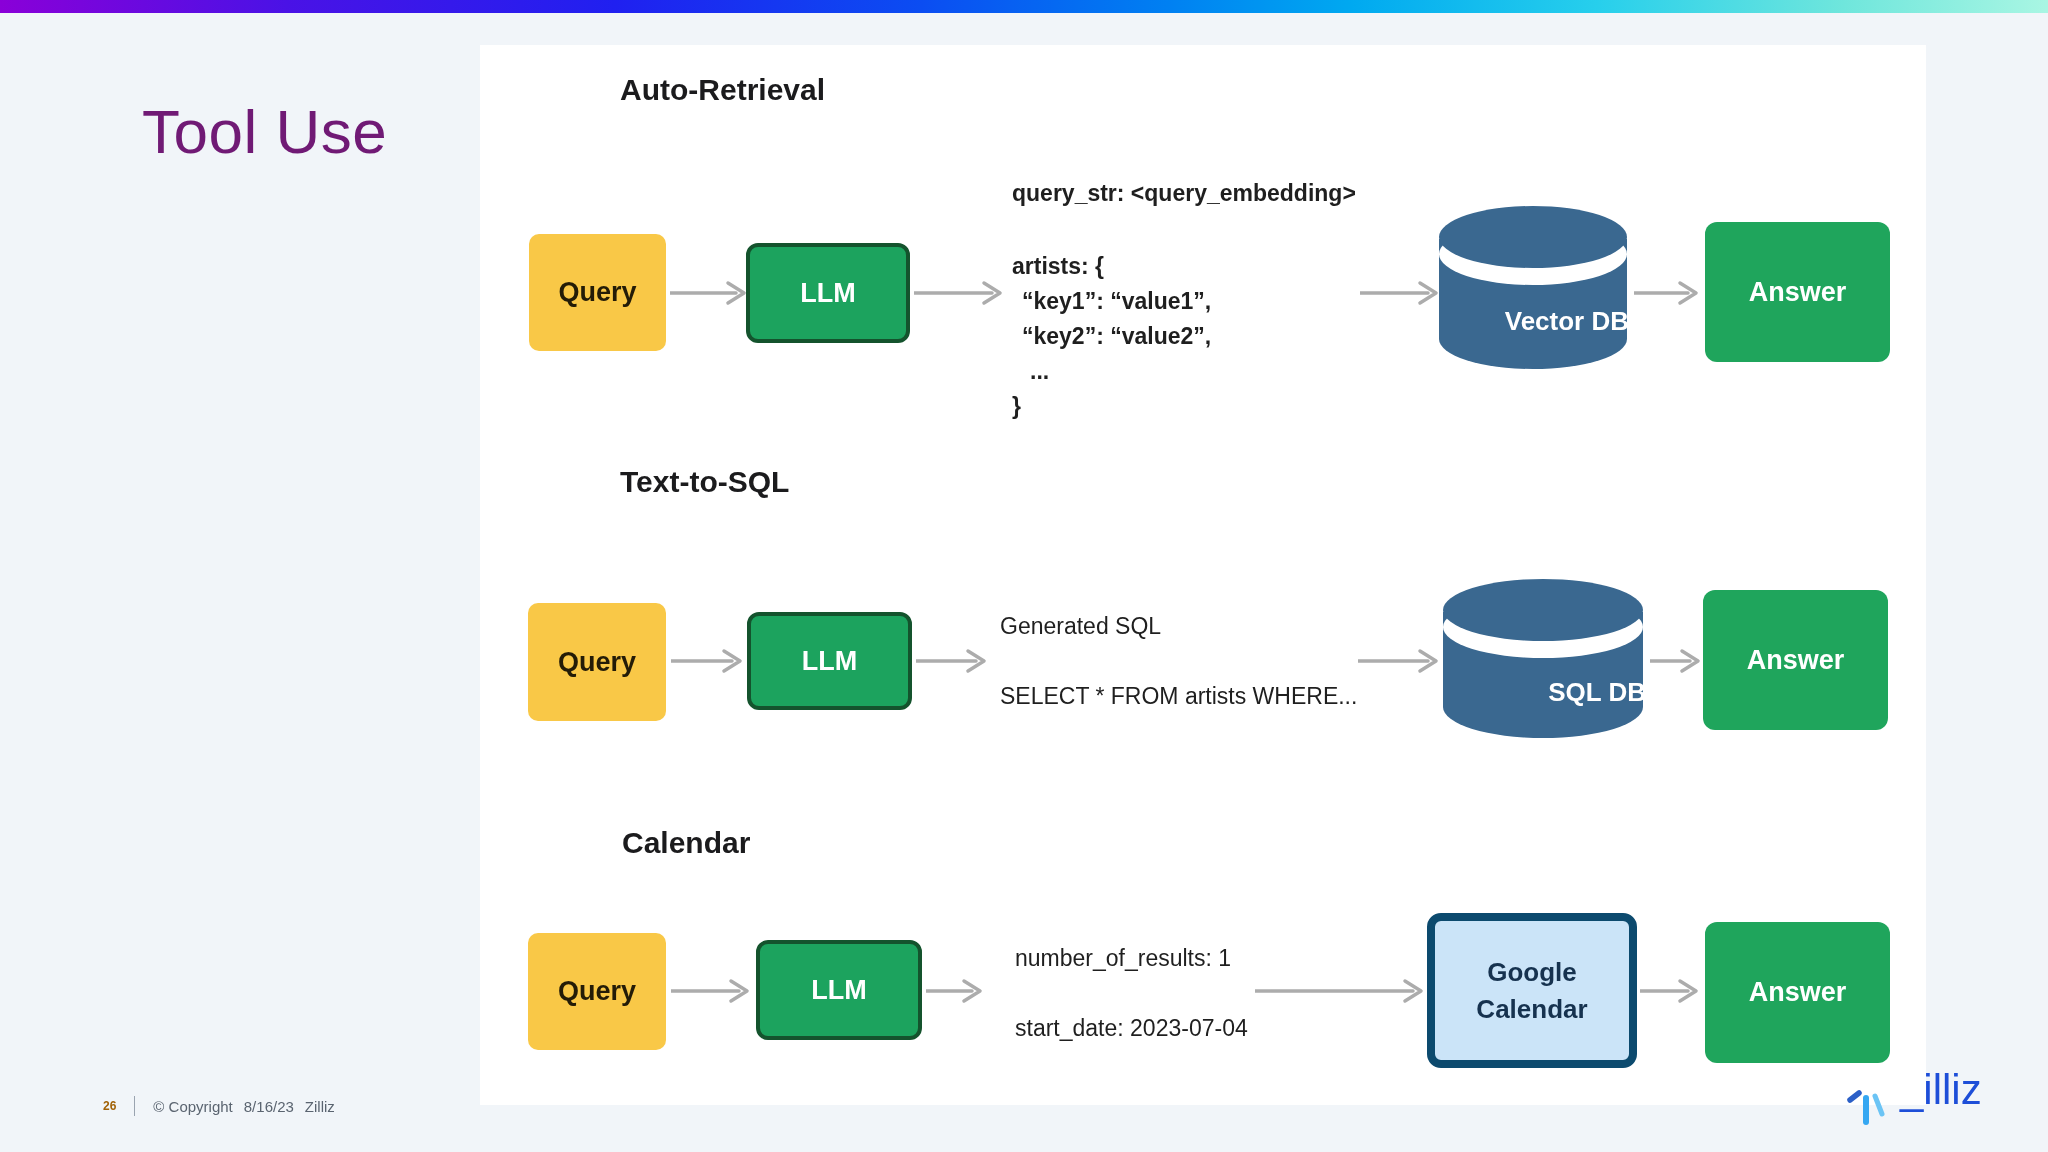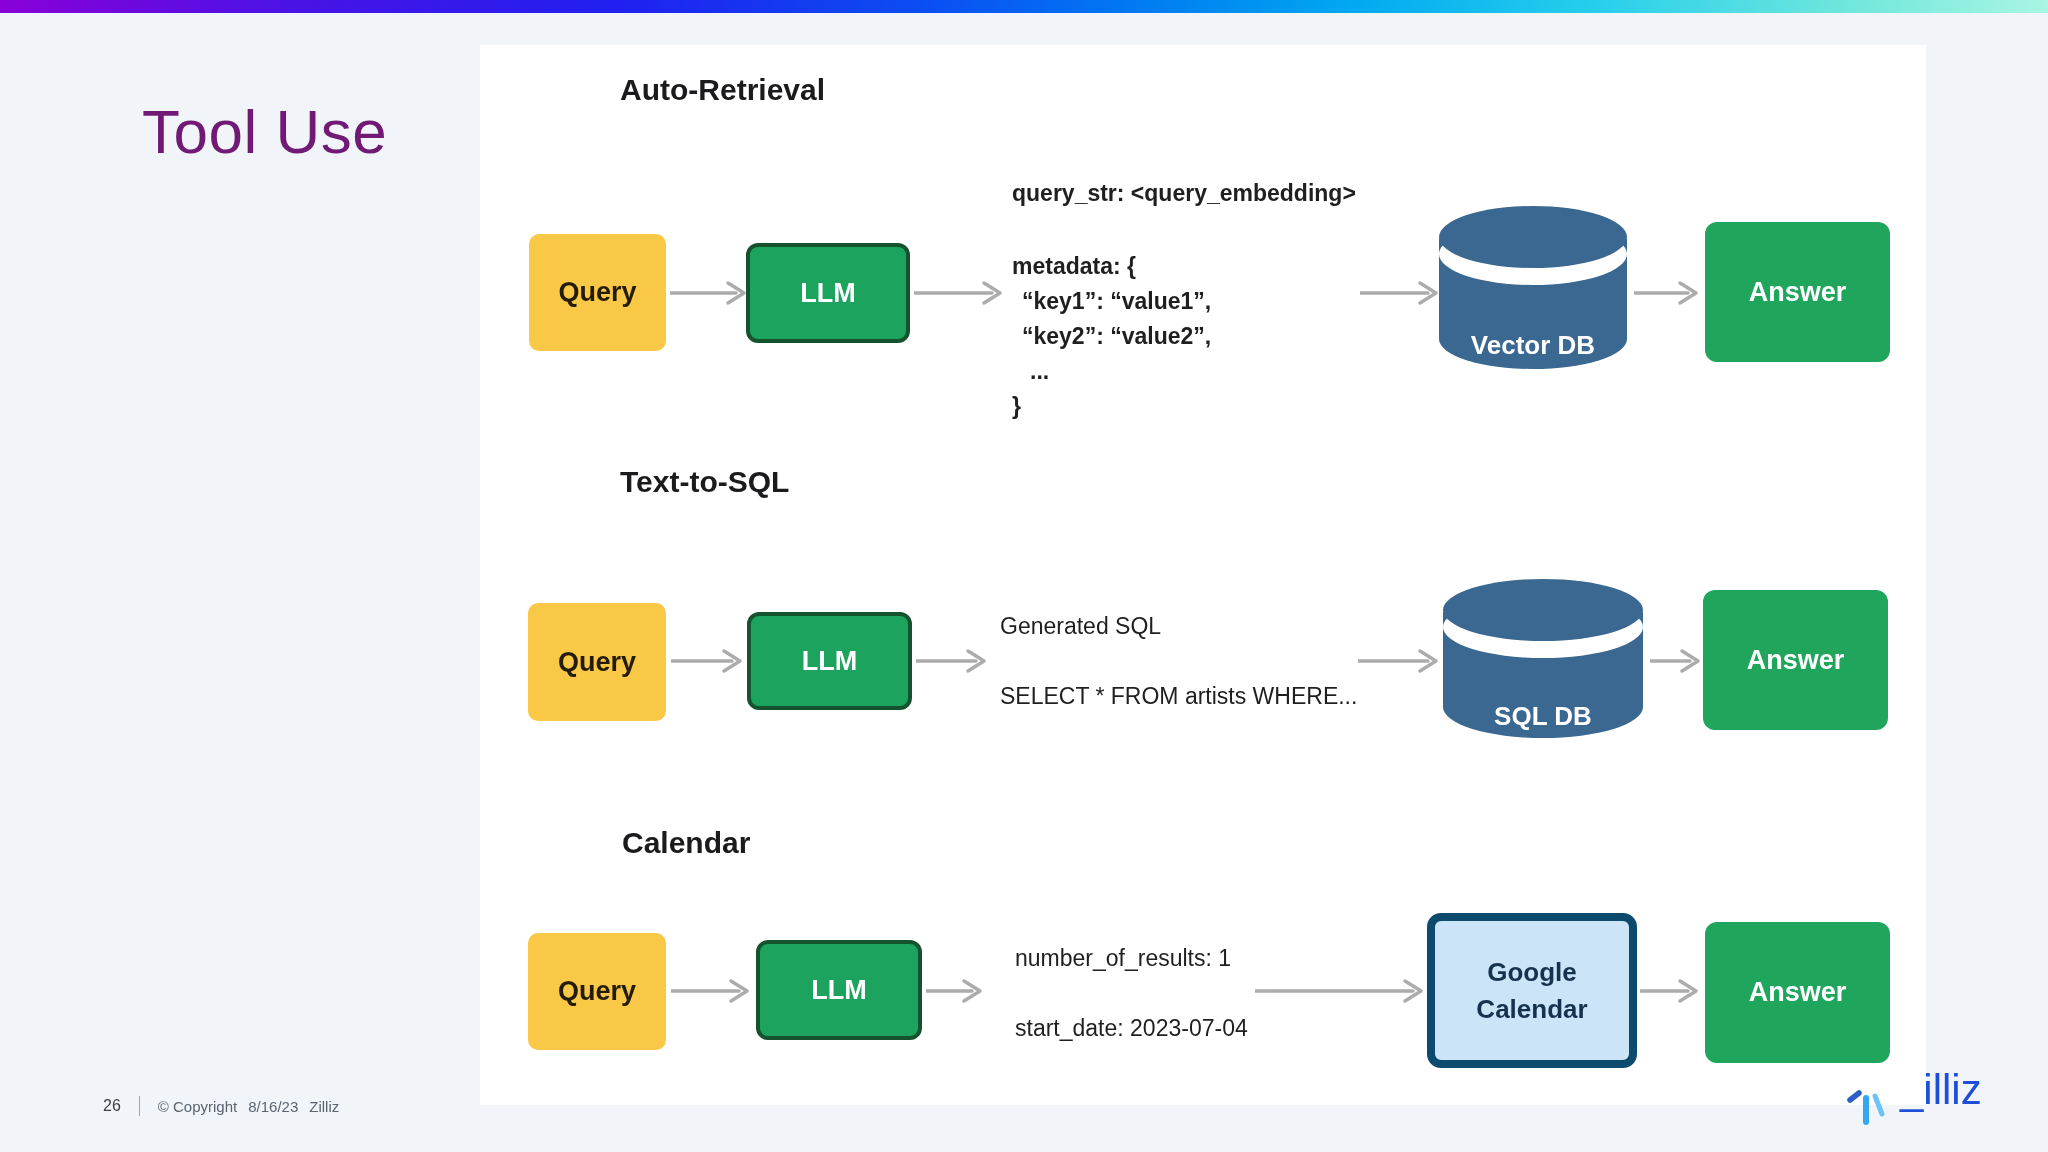--- a/index.html
+++ b/index.html
@@ -19,35 +19,35 @@
     position:absolute;display:flex;align-items:center;justify-content:center;
     text-align:center;font-weight:700;border-radius:10px;box-sizing:border-box;
   }
   .node.query{background:#F9C847;color:#241C07;font-size:27px;}
   .node.llm{background:#1CA35E;border:4px solid #14532d;color:#FFFFFF;font-size:27px;border-radius:12px;}
   .node.answer{background:#1FA55C;color:#FFFFFF;font-size:27px;border-radius:12px;}
   .node.gcal{background:#CBE4F8;border:8px solid #0c4a6e;color:#16324F;font-size:26px;border-radius:14px;line-height:1.4;}
   .gcal-label{width:160px;}
 
   .cylinder{position:absolute;}
-  .cyl-label{position:absolute;left:0;top:60%;width:100%;text-align:center;color:#FFFFFF;font-weight:700;font-size:26px;margin-top:24px;}
+  .cyl-label{position:absolute;left:0;top:60%;width:100%;text-align:right;color:#FFFFFF;font-weight:700;font-size:26px;}
 
   .arrow{position:absolute;}
   .arrow line,.arrow polyline{stroke:#ACACAC;stroke-width:3.5;fill:none;stroke-linecap:round;stroke-linejoin:round;}
 
   .ann{position:absolute;color:#1F1F1F;font-size:23px;line-height:35px;}
   .ann .ann-bold{font-weight:700;}
   .ann .gap-after{margin-bottom:38px;}
   .ann .indent-1{padding-left:10px;}
   .ann .indent-2{padding-left:18px;}
   .ann-line{position:absolute;color:#1F1F1F;font-size:23px;white-space:nowrap;}
   .ann-line .ann-bold{font-weight:400;margin-left:20px;}
 
   .footer{position:absolute;left:103px;top:1096px;display:flex;align-items:center;color:#5A6470;font-size:15px;}
-  .footer .page-num{font-size:16px;color:#404040;}
+  .footer .page-num{font-size:12px;color:#a16207;font-weight:bold;}
   .footer .sep{width:1px;height:20px;background:#9AA4B0;margin:0 18px;}
   .footer .f-item{margin-right:11px;white-space:nowrap;}
 
   .logo{position:absolute;left:1844px;top:1062px;width:200px;height:70px;}
   .logo-text{position:absolute;left:56px;top:4px;font-size:42px;font-weight:500;color:#1d4ed8;white-space:nowrap;}
   .logo-glyph{position:absolute;left:0px;top:24px;}
 </style>
 </head>
 <body>
 
@@ -70,21 +70,21 @@
   <div class="node llm" style="left:746px;top:243px;width:164px;height:100px;">
     <span>LLM</span>
   </div>
   <svg class="arrow" style="left:914px;top:280px;" width="90" height="26">
       <line x1="0" y1="13" x2="78" y2="13"></line>
       <polyline points="70,3 86,13 70,23"></polyline>
     </svg>
 
   <div class="ann" style="left:1012px;top:176px;">
     <div class="ann-bold gap-after">query_str: &lt;query_embedding&gt;</div>
-    <div class="ann-bold">metadata: {</div>
+    <div class="ann-bold">artists: {</div>
     <div class="ann-bold indent-1">“key1”: “value1”,</div>
     <div class="ann-bold indent-1">“key2”: “value2”,</div>
     <div class="ann-bold indent-2">...</div>
     <div class="ann-bold">}</div>
   </div>
 
   <svg class="arrow" style="left:1360px;top:280px;" width="80" height="26">
       <line x1="0" y1="13" x2="68" y2="13"></line>
       <polyline points="60,3 76,13 60,23"></polyline>
     </svg>

